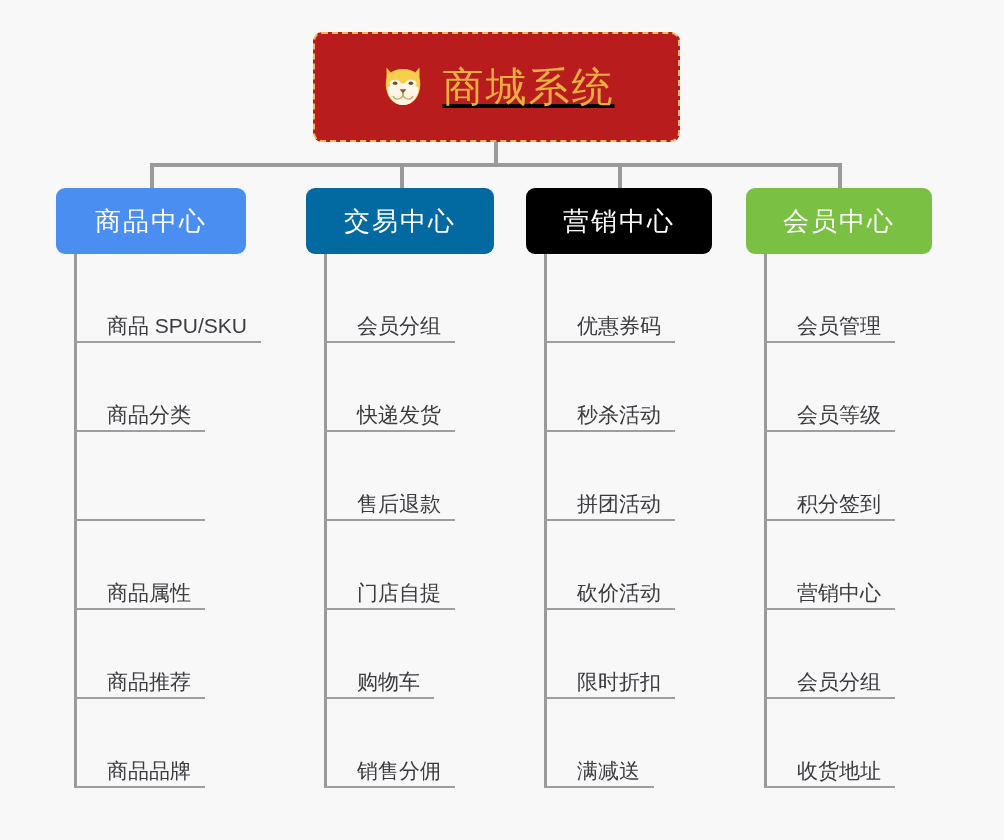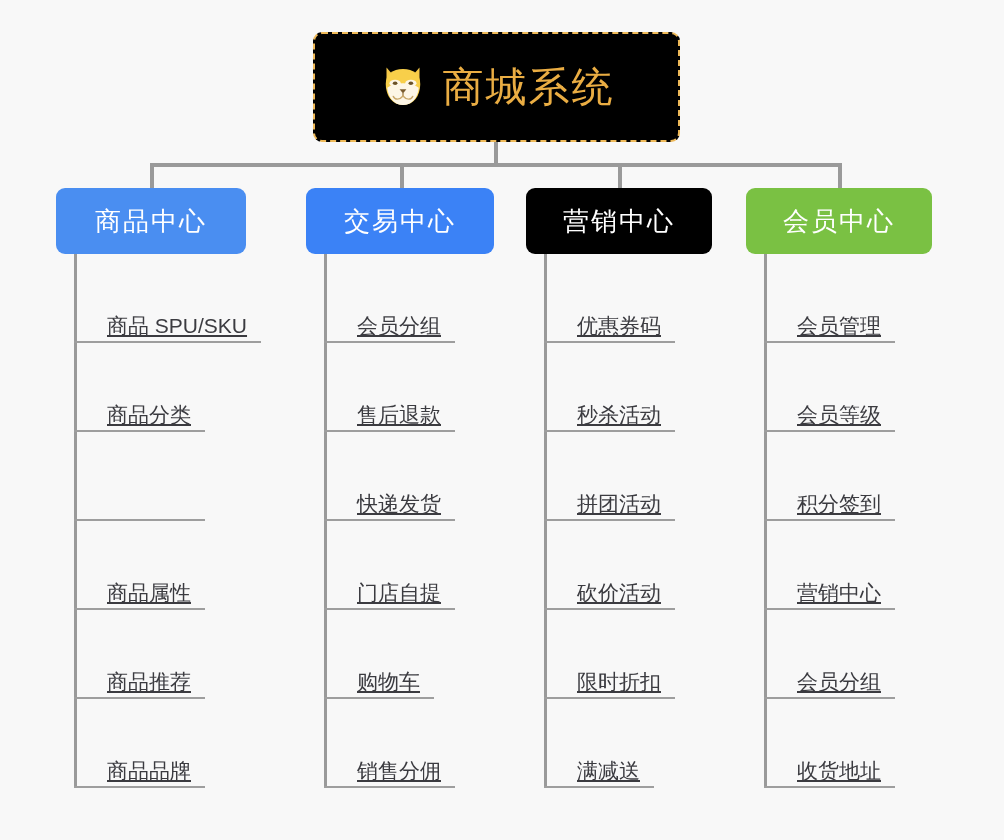--- a/index.html
+++ b/index.html
@@ -19,27 +19,28 @@
     background: #f8f8f8;
   }
 
   
   #root-node {
     position: absolute;
     left: 313px;
     top: 32px;
     width: 367px;
     height: 110px;
-    background: #000000;
+    background: #b91c1c;
     border: 2px dashed #eeb958;
     border-radius: 9px;
     display: flex;
     align-items: center;
     justify-content: center;
     gap: 16px;
+    text-decoration: underline;
   }
 
   #root-icon { width: 48px; height: 48px; display: block; flex: none; }
 
   #root-title {
     font-size: 41px;
     color: #eaad43;
     letter-spacing: 2px;
     line-height: 1;
     white-space: nowrap;
@@ -94,21 +95,20 @@
     align-items: flex-end;
     padding-left: 3px;
   }
 
   .leaf-label {
     font-size: 21px;
     color: #3b3b40;
     white-space: nowrap;
     padding: 0 14px 6px 30px;
     line-height: 1.1;
-    text-decoration: underline;
   }
 
   .leaf-rule {
     position: absolute;
     left: 0;
     bottom: 0;
     height: 2px;
     background: #9e9e9e;
   }
 </style>
@@ -168,34 +168,34 @@
         <span class="leaf-label">商品推荐</span>
       </div>
       <div class="leaf-item">
         <span class="leaf-rule" style="width: 131px;"></span>
         <span class="leaf-label">商品品牌</span>
       </div>
     </div>
   </div>
 
   <div class="category-col" style="left:306px; width:188px;">
-    <div class="cat-box" style="background: #3b82f6;">交易中心</div>
+    <div class="cat-box" style="background: #0369a1;">交易中心</div>
     <div class="leaf-wrap">
       <div class="trunk" style="height: 534px;"></div>
       <div class="leaf-item">
         <span class="leaf-rule" style="width: 131px;"></span>
         <span class="leaf-label">会员分组</span>
       </div>
       <div class="leaf-item">
         <span class="leaf-rule" style="width: 131px;"></span>
+        <span class="leaf-label">快递发货</span>
+      </div>
+      <div class="leaf-item">
+        <span class="leaf-rule" style="width: 131px;"></span>
         <span class="leaf-label">售后退款</span>
-      </div>
-      <div class="leaf-item">
-        <span class="leaf-rule" style="width: 131px;"></span>
-        <span class="leaf-label">快递发货</span>
       </div>
       <div class="leaf-item">
         <span class="leaf-rule" style="width: 131px;"></span>
         <span class="leaf-label">门店自提</span>
       </div>
       <div class="leaf-item">
         <span class="leaf-rule" style="width: 110px;"></span>
         <span class="leaf-label">购物车</span>
       </div>
       <div class="leaf-item">

